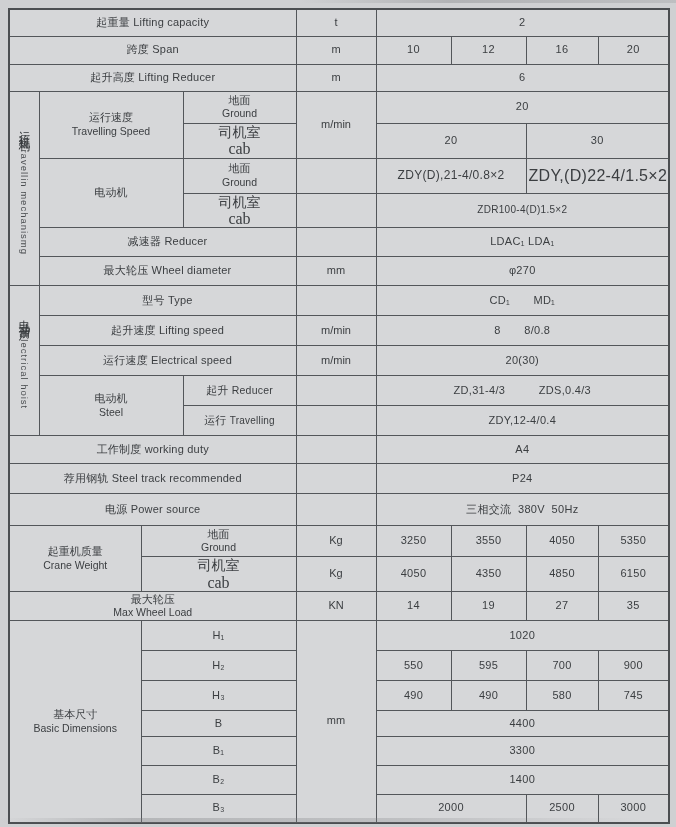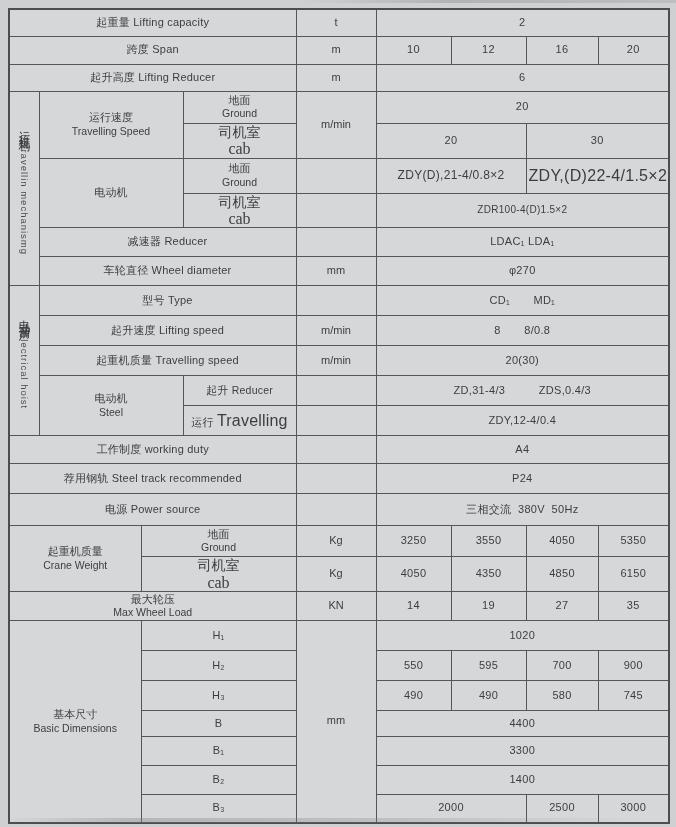--- a/index.html
+++ b/index.html
@@ -138,21 +138,21 @@
     </td>
     <td></td>
     <td colspan="4" class="val" style="font-size:10px">ZDR100-4(D)1.5×2</td>
   </tr>
   <tr style="height:29px">
     <td colspan="3" class="lbl">减速器 Reducer</td>
     <td></td>
     <td colspan="4" class="val">LDAC₁ LDA₁</td>
   </tr>
   <tr style="height:29px">
-    <td colspan="3" class="lbl">车轮直径 Wheel diameter</td>
+    <td colspan="3" class="lbl">最大轮压 Wheel diameter</td>
     <td class="unit">mm</td>
     <td colspan="4" class="val">φ270</td>
   </tr>
 
   <tr style="height:30px">
     <td rowspan="5" class="vstrip">
       <div class="vwrap">
         <span class="vcn">电动葫芦</span>
         <span class="ven">Electrical hoist</span>
       </div>
@@ -160,35 +160,35 @@
     <td colspan="3" class="lbl">型号 Type</td>
     <td></td>
     <td colspan="4" class="val">CD₁       MD₁</td>
   </tr>
   <tr style="height:30px">
     <td colspan="3" class="lbl">起升速度 Lifting speed</td>
     <td class="unit">m/min</td>
     <td colspan="4" class="val">8       8/0.8</td>
   </tr>
   <tr style="height:30px">
-    <td colspan="3" class="lbl">起重机质量 Travelling speed</td>
+    <td colspan="3" class="lbl">运行速度 Electrical speed</td>
     <td class="unit">m/min</td>
     <td colspan="4" class="val">20(30)</td>
   </tr>
   <tr style="height:30px">
     <td colspan="2" rowspan="2" class="two-line">
       <div class="cn">电动机</div>
       <div>Steel</div>
     </td>
     <td class="lbl"><span>起升</span> <span style="font-size:10.5px">Reducer</span></td>
     <td></td>
     <td colspan="4" class="val">ZD,31-4/3          ZDS,0.4/3</td>
   </tr>
   <tr style="height:30px">
-    <td class="lbl"><span>运行</span> <span style="font-size:16px">Travelling</span></td>
+    <td class="lbl"><span>运行</span> <span style="font-size:10px">Travelling</span></td>
     <td></td>
     <td colspan="4" class="val">ZDY,12-4/0.4</td>
   </tr>
 
   <tr style="height:28px">
     <td colspan="4" class="lbl">工作制度 working duty</td>
     <td></td>
     <td colspan="4" class="val">A4</td>
   </tr>
   <tr style="height:30px">

